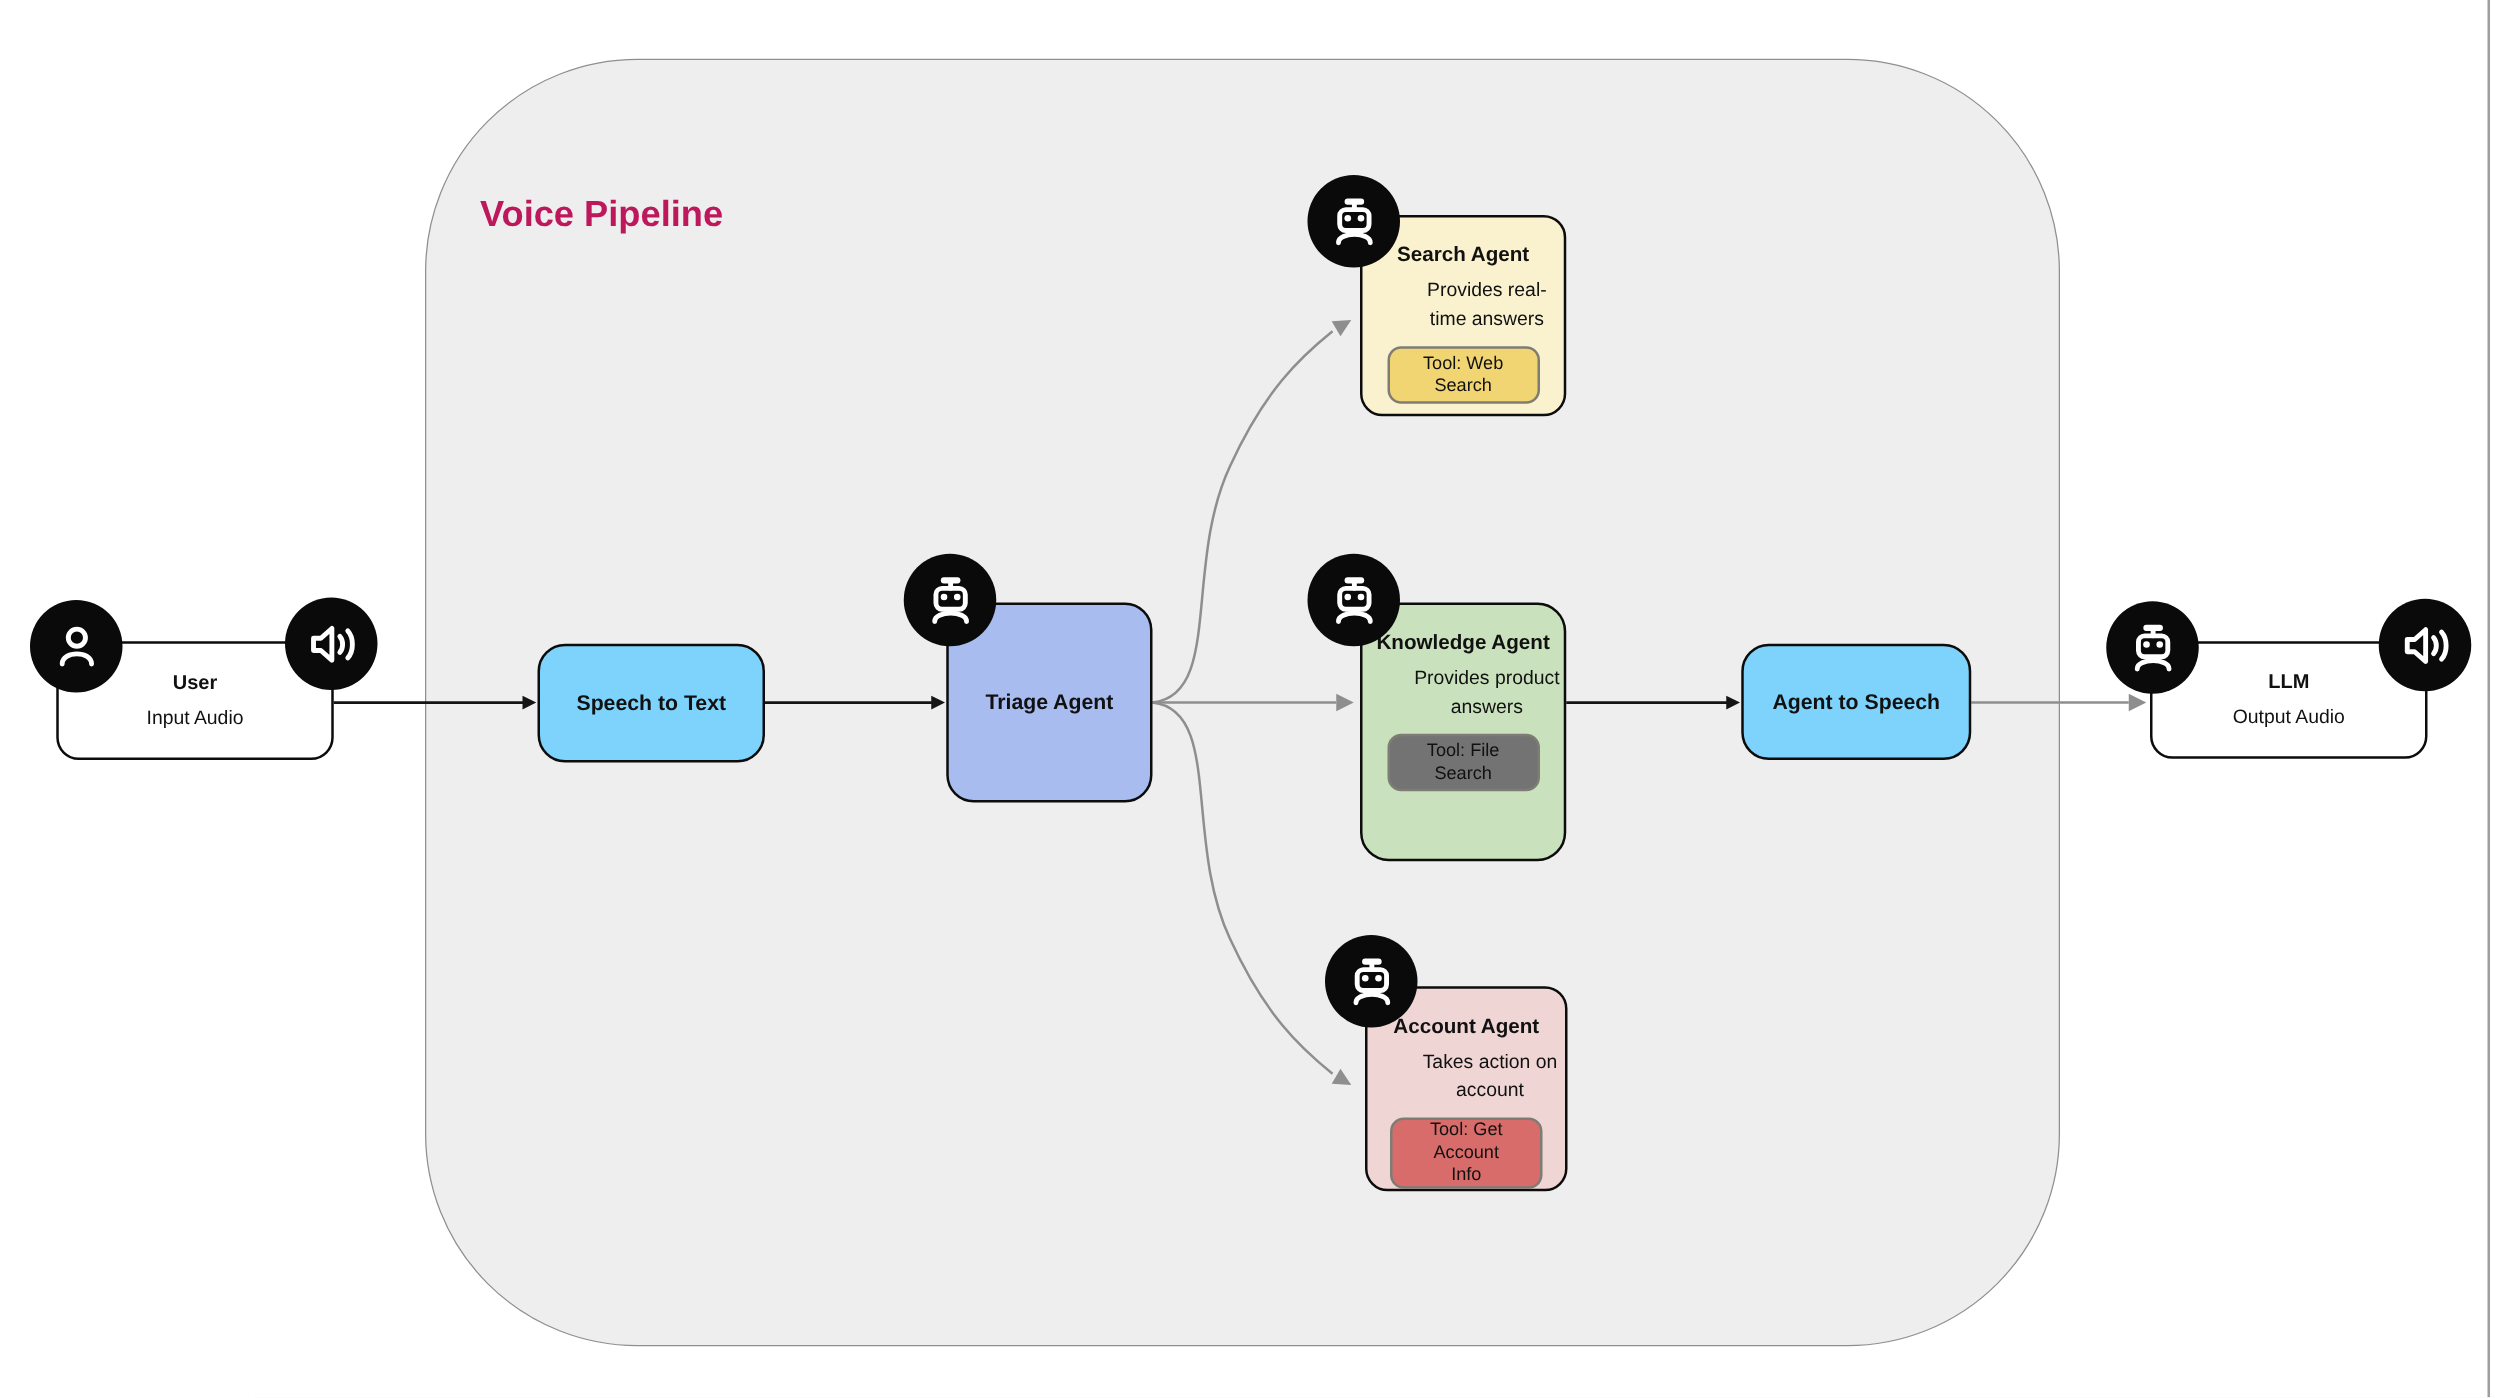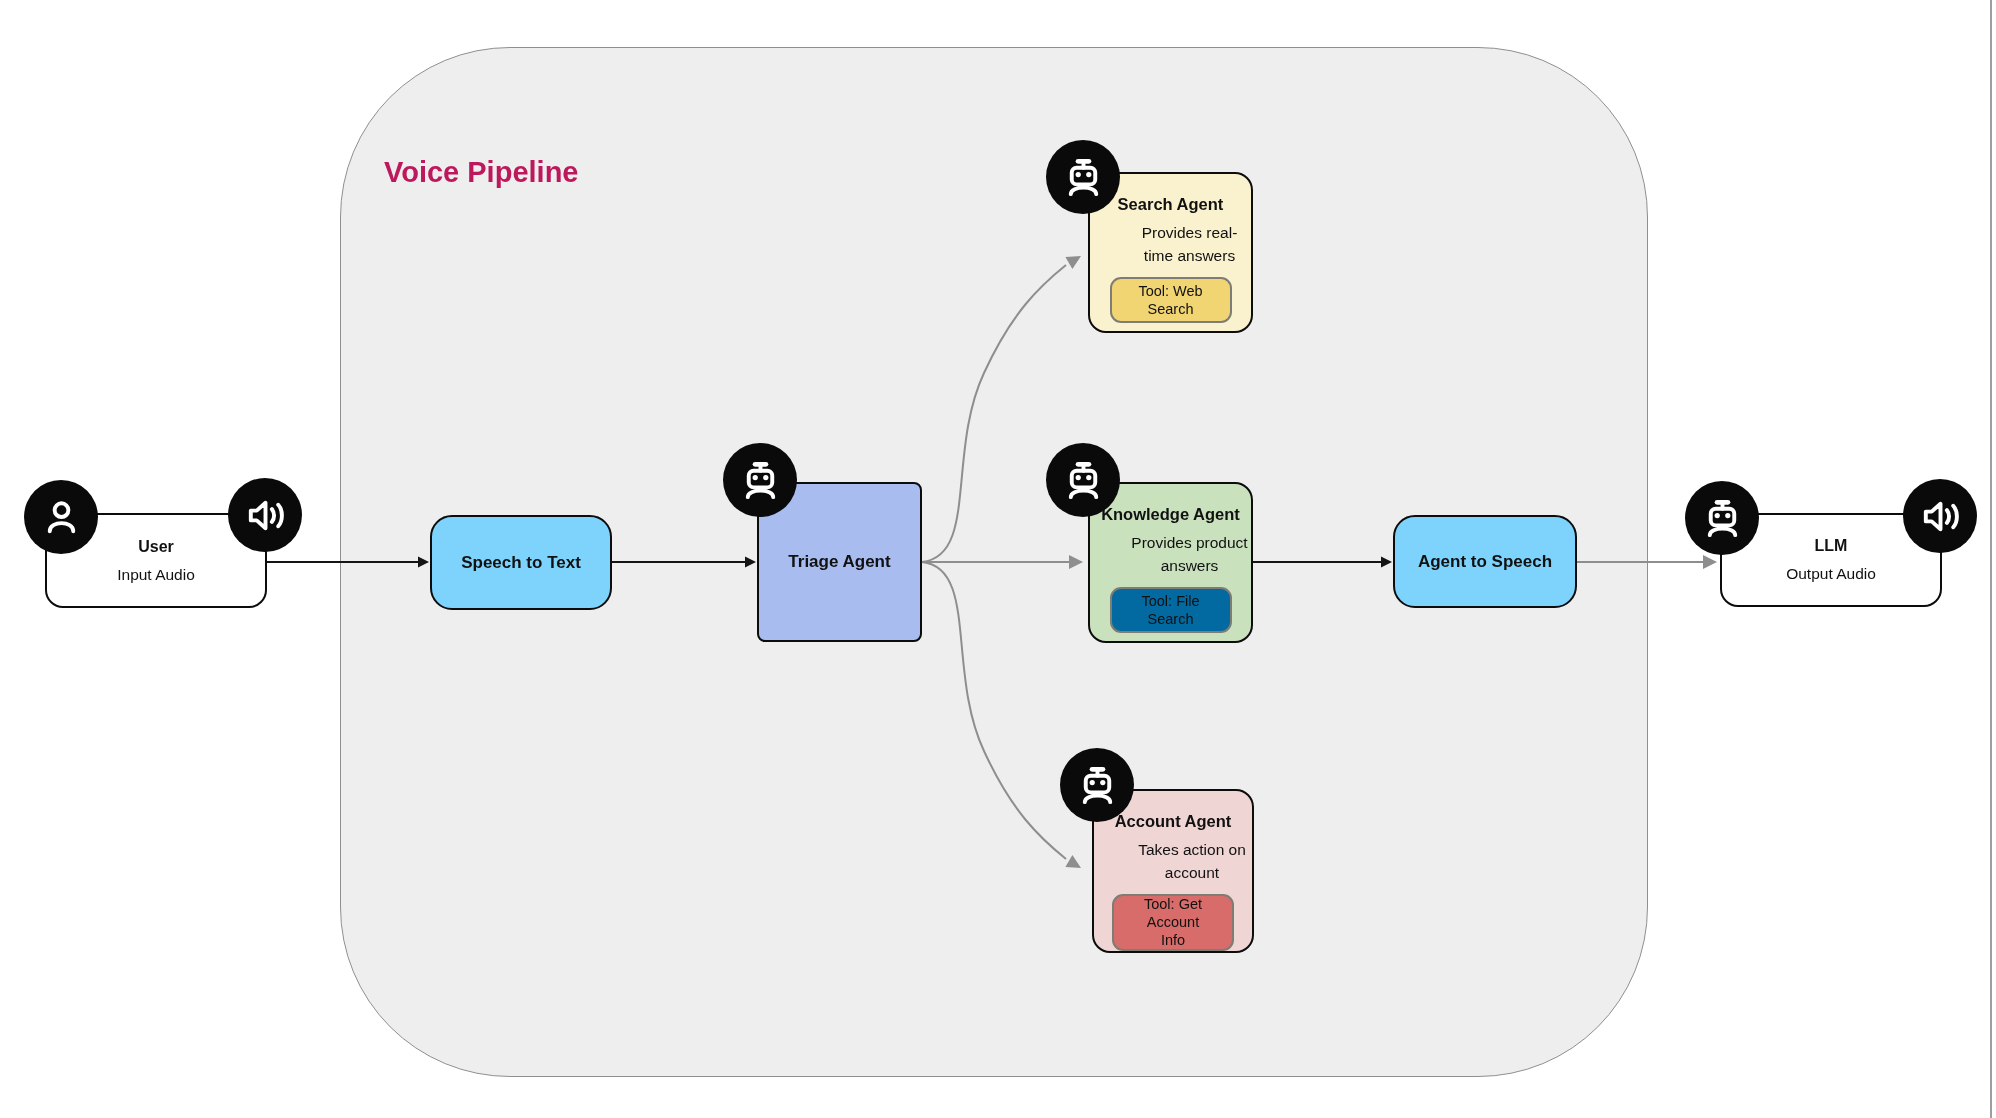--- a/index.html
+++ b/index.html
@@ -29,39 +29,39 @@
   .io-node{
     background:#FFFFFF;border:2px solid #0c0c0c;border-radius:18px;gap:10px;
   }
   .io-title{font-size:16px;font-weight:700;}
   .io-sub{font-size:15.5px;font-weight:400;}
   .step-node{
     background:#7dd3fc;border:2px solid #0c0c0c;border-radius:22px;
     font-size:17px;font-weight:700;
   }
   .triage-node{
-    background:#A8BCF0;border:2px solid #0c0c0c;border-radius:8px;
+    background:#A8BCF0;border:2px solid #0c0c0c;border-radius:22px;
     font-size:17px;font-weight:700;
   }
   .agent-node{
     border:2px solid #0c0c0c;border-radius:18px;
     justify-content:flex-start;padding-top:21px;
   }
   .agent-title{font-size:16.5px;font-weight:700;margin-bottom:7px;}
   .agent-desc{font-size:15.5px;line-height:1.5;font-weight:400;padding-left:38px;}
   .tool-chip{
     margin-top:9px;width:122px;min-height:45px;box-sizing:border-box;
     border:2px solid #7E7D75;border-radius:11px;
     display:flex;align-items:center;justify-content:center;
     font-size:14.5px;line-height:1.25;padding:3px 22px;
   }
   .search-fill{background:#FAF2CF;}
   .search-tool{background:#F2D573;}
   .knowledge-fill{background:#C9E2BD;}
-  .knowledge-tool{background:#0369a1;}
+  .knowledge-tool{background:#737373;}
   .account-fill{background:#F0D5D5;}
   .account-tool{background:#D76C6A;}
   .badge{
     position:absolute;width:74px;height:74px;border-radius:50%;
     background:#0a0a0a;display:flex;align-items:center;justify-content:center;
   }
   .badge svg{width:47px;height:47px;display:block;}
   .screen-right-edge{
     position:absolute;left:1990px;top:0;width:2px;height:1118px;background:#9E9E9E;
   }
@@ -140,21 +140,21 @@
   <div class="node triage-node" style="left:757px;top:482px;width:165px;height:160px;">
     <div>Triage Agent</div>
   </div>
 
   <div class="node agent-node search-fill" style="left:1088px;top:172px;width:165px;height:161px;">
     <div class="agent-title">Search Agent</div>
     <div class="agent-desc">Provides real-time answers</div>
     <div class="tool-chip search-tool">Tool: Web Search</div>
   </div>
 
-  <div class="node agent-node knowledge-fill" style="left:1088px;top:482px;width:165px;height:161px;">
+  <div class="node agent-node knowledge-fill" style="left:1088px;top:482px;width:165px;height:207px;border-radius:23px;">
     <div class="agent-title">Knowledge Agent</div>
     <div class="agent-desc">Provides product answers</div>
     <div class="tool-chip knowledge-tool">Tool: File Search</div>
   </div>
 
   <div class="node agent-node account-fill" style="left:1092px;top:789px;width:162px;height:164px;">
     <div class="agent-title">Account Agent</div>
     <div class="agent-desc">Takes action on account</div>
     <div class="tool-chip account-tool">Tool: Get Account Info</div>
   </div>

